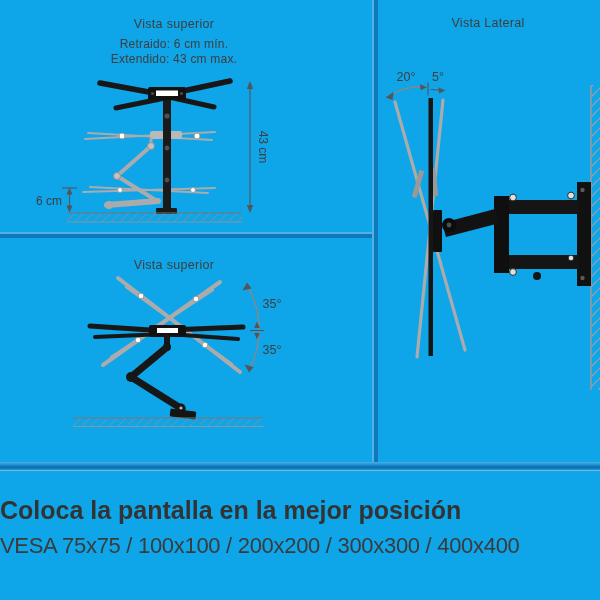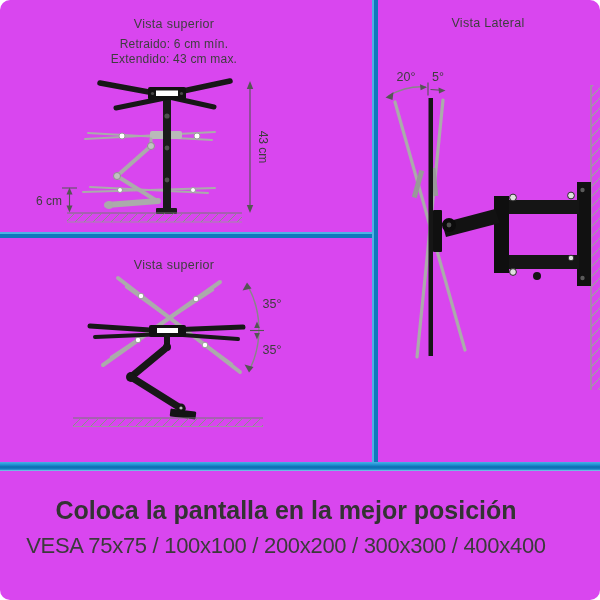--- a/index.html
+++ b/index.html
@@ -1,19 +1,18 @@
 <!DOCTYPE html>
 <html><head>
 <meta charset="utf-8">
 <style>
   html,body{margin:0;padding:0;background:#ffffff;}
   .screen{
-    position:relative;width:600px;height:600px;background:#d946ef;overflow:hidden;
+    position:relative;width:600px;height:600px;background:#0ea5e9;overflow:hidden;
     font-family:"Liberation Sans",sans-serif;
-    border-radius:10px;
   }
   .divider-v{
     position:absolute;left:372px;top:0;width:6px;height:462px;
     background:linear-gradient(to right,#4fb2e4 0 1.5px,#1178bc 1.5px 100%);
   }
   .divider-h{
     position:absolute;left:0;top:232px;width:372px;height:6px;
     background:linear-gradient(to bottom,#4fb2e4 0 1.5px,#1178bc 1.5px 100%);
   }
   .band{
@@ -28,21 +27,21 @@
   .t-title{font-size:12.5px;letter-spacing:.3px;}
   .t-spec{font-size:12px;letter-spacing:.2px;}
   .t-dim{font-size:12px;}
   .t-angle{font-size:12.5px;}
   .blk{stroke:#171717;stroke-linecap:round;}
   .gho{stroke:#ababab;stroke-linecap:round;}
   .dim{stroke:#555;stroke-width:1.1;fill:none;}
   .arr{fill:#555;}
   .arc{stroke:#878787;stroke-width:1.4;fill:none;}
   .gjoint{fill:#ffffff;stroke:#9a9a9a;stroke-width:1;}
-  .footer{position:absolute;left:0;top:496px;width:572px;text-align:center;}
+  .footer{position:absolute;left:0;top:496px;width:572px;text-align:left;}
   .footer-heading{font-size:25px;font-weight:bold;color:#333333;letter-spacing:0;}
   .footer-vesa{font-size:22px;color:#3b3b3b;margin-top:8px;letter-spacing:-0.3px;}
 </style>
 </head>
 <body>
 
 <div class="screen">
 
   <svg id="panel-extension" class="panel" width="372" height="232" viewBox="0 0 372 232">
     <defs>

